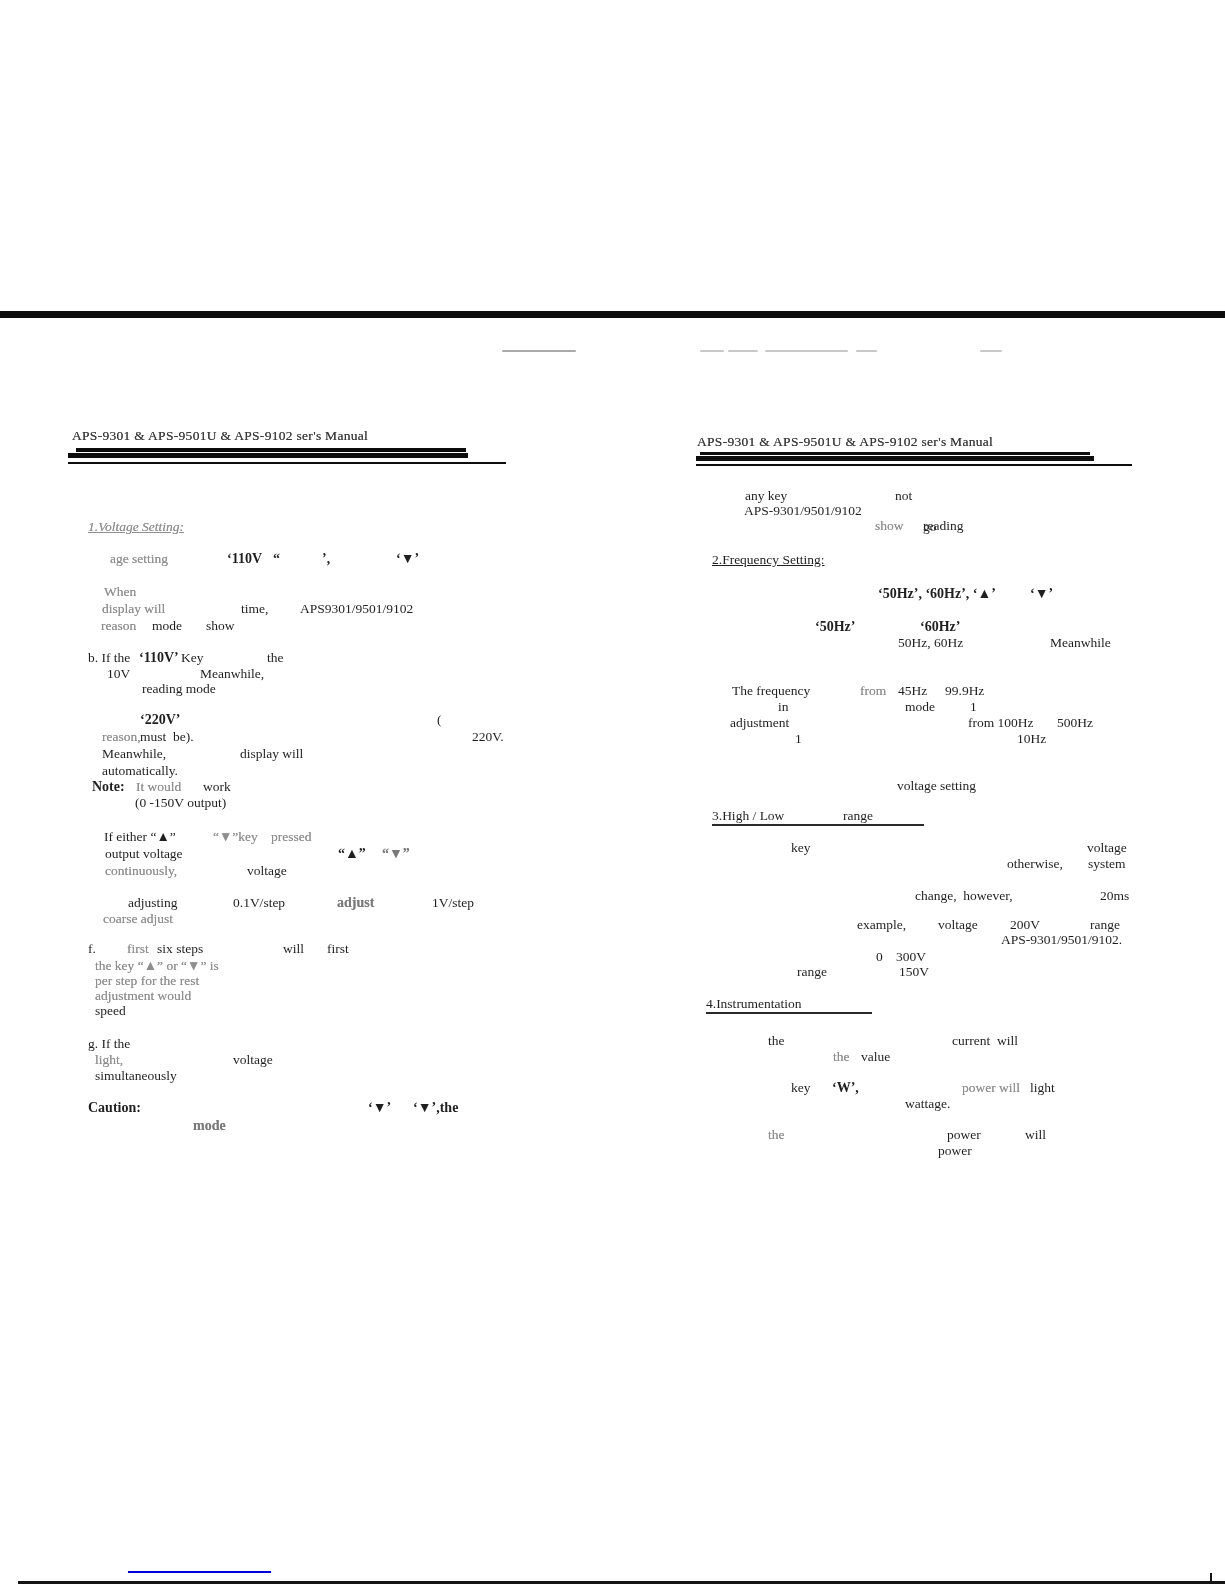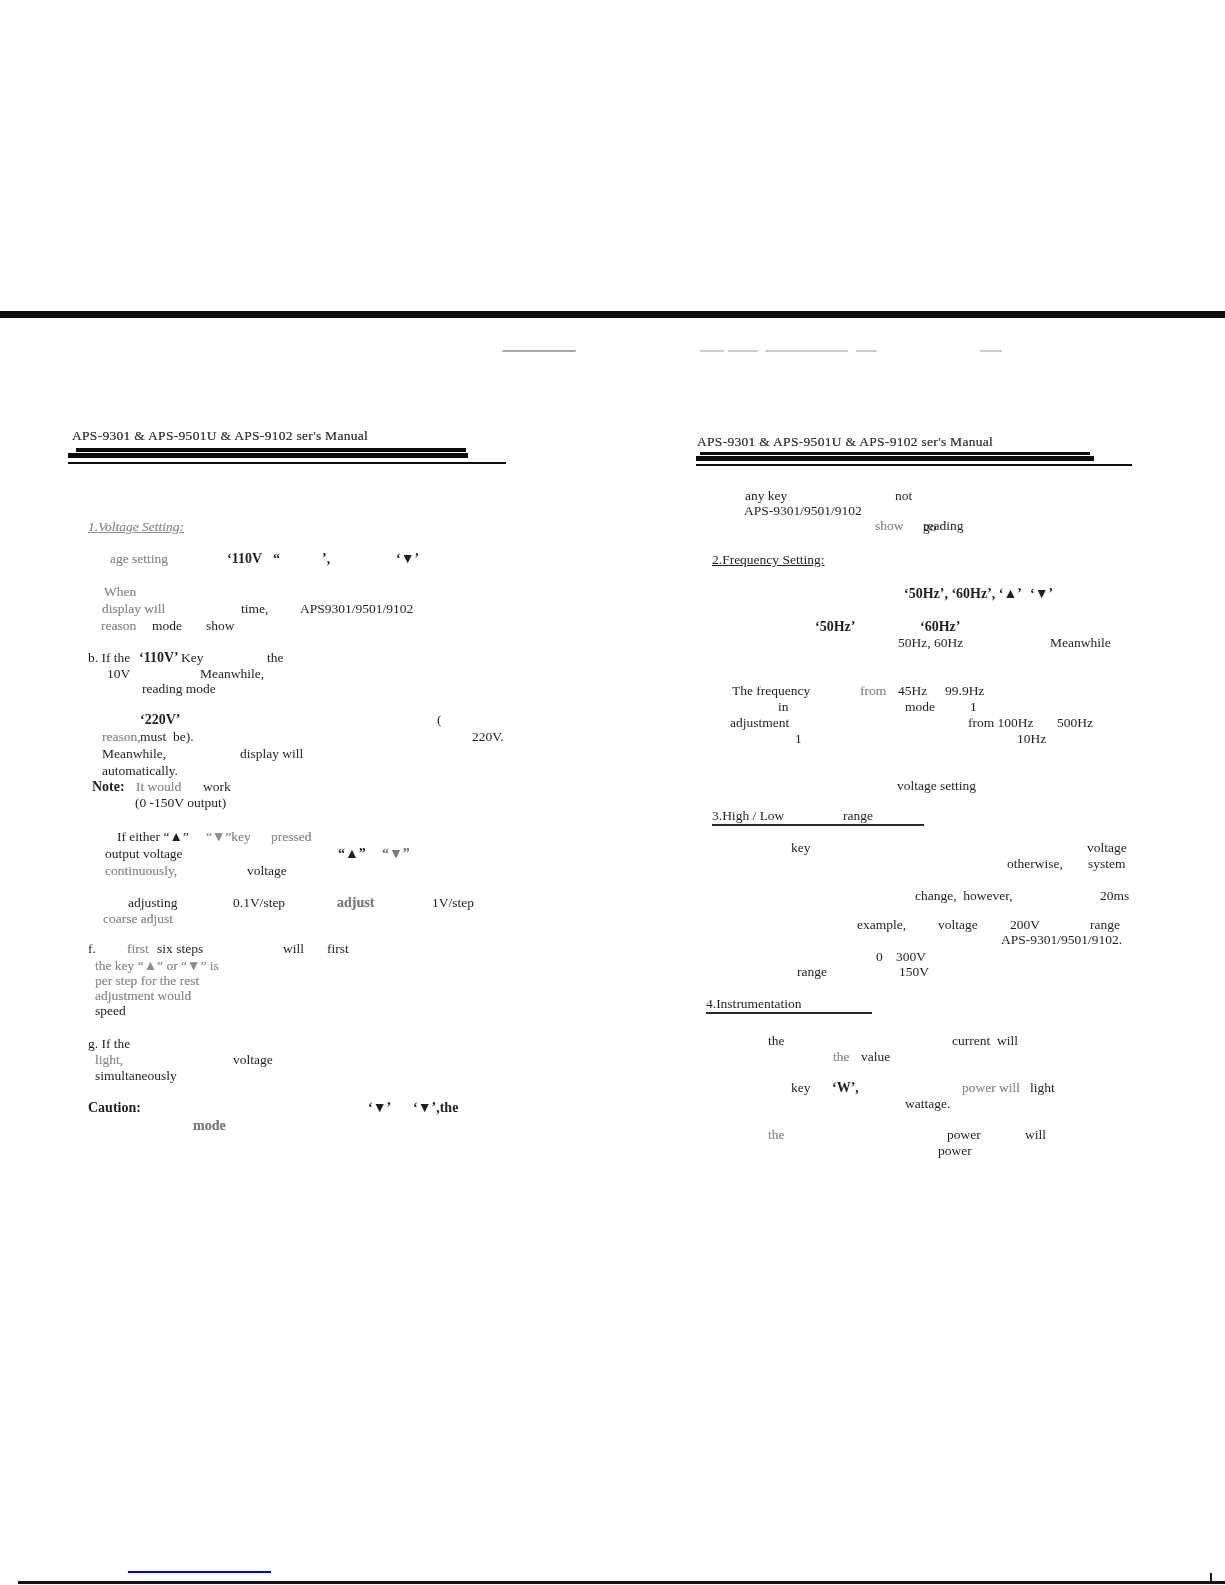--- a/index.html
+++ b/index.html
@@ -75,22 +75,22 @@
       <span class="frag f" style="left: 102px; top: 729px;">reason,</span>
       <span class="frag" style="left: 140px; top: 729px;">must  be).</span>
       <span class="frag" style="left: 472px; top: 729px;">220V.</span>
       <span class="frag" style="left: 102px; top: 746px;">Meanwhile,</span>
       <span class="frag" style="left: 240px; top: 746px;">display will</span>
       <span class="frag" style="left: 102px; top: 763px;">automatically.</span>
       <span class="frag b" style="left: 92px; top: 779px;">Note:</span>
       <span class="frag f" style="left: 136px; top: 779px;">It would</span>
       <span class="frag" style="left: 203px; top: 779px;">work</span>
       <span class="frag" style="left: 135px; top: 795px;">(0 -150V output)</span>
-      <span class="frag" style="left: 117px; top: 829px;">If either “▲”</span>
-      <span class="frag f" style="left: 206px; top: 829px;">“▼”key</span>
+      <span class="frag" style="left: 104px; top: 829px;">If either “▲”</span>
+      <span class="frag f" style="left: 213px; top: 829px;">“▼”key</span>
       <span class="frag f" style="left: 271px; top: 829px;">pressed</span>
       <span class="frag" style="left: 105px; top: 846px;">output voltage</span>
       <span class="frag b" style="left: 338px; top: 846px;">“▲”</span>
       <span class="frag b f" style="left: 382px; top: 846px;">“▼”</span>
       <span class="frag f" style="left: 105px; top: 863px;">continuously,</span>
       <span class="frag" style="left: 247px; top: 863px;">voltage</span>
       <span class="frag" style="left: 128px; top: 895px;">adjusting</span>
       <span class="frag" style="left: 233px; top: 895px;">0.1V/step</span>
       <span class="frag b f" style="left: 337px; top: 895px;">adjust</span>
       <span class="frag" style="left: 432px; top: 895px;">1V/step</span>
@@ -114,21 +114,21 @@
       <span class="frag b f" style="left: 193px; top: 1118px;">mode</span>
     </div>
   <div id="right-lines">
       <span class="frag" style="left: 745px; top: 488px;">any key</span>
       <span class="frag" style="left: 895px; top: 488px;">not</span>
       <span class="frag" style="left: 744px; top: 503px;">APS-9301/9501/9102</span>
       <span class="frag" style="left: 923px; top: 503px; margin-top: 16px;">go</span>
       <span class="frag f" style="left: 875px; top: 518px;">show</span>
       <span class="frag" style="left: 923px; top: 518px;">reading</span>
       <span class="frag u" style="left: 712px; top: 552px;">2.Frequency Setting:</span>
-      <span class="frag b" style="left: 904px; top: 586px;">‘50Hz’, ‘60Hz’, ‘▲’</span>
+      <span class="frag b" style="left: 878px; top: 586px;">‘50Hz’, ‘60Hz’, ‘▲’</span>
       <span class="frag b" style="left: 1030px; top: 586px;">‘▼’</span>
       <span class="frag b" style="left: 815px; top: 619px;">‘50Hz’</span>
       <span class="frag b" style="left: 920px; top: 619px;">‘60Hz’</span>
       <span class="frag" style="left: 898px; top: 635px;">50Hz, 60Hz</span>
       <span class="frag" style="left: 1050px; top: 635px;">Meanwhile</span>
       <span class="frag" style="left: 732px; top: 683px;">The frequency</span>
       <span class="frag f" style="left: 860px; top: 683px;">from</span>
       <span class="frag" style="left: 898px; top: 683px;">45Hz</span>
       <span class="frag" style="left: 945px; top: 683px;">99.9Hz</span>
       <span class="frag" style="left: 778px; top: 699px;">in</span>

